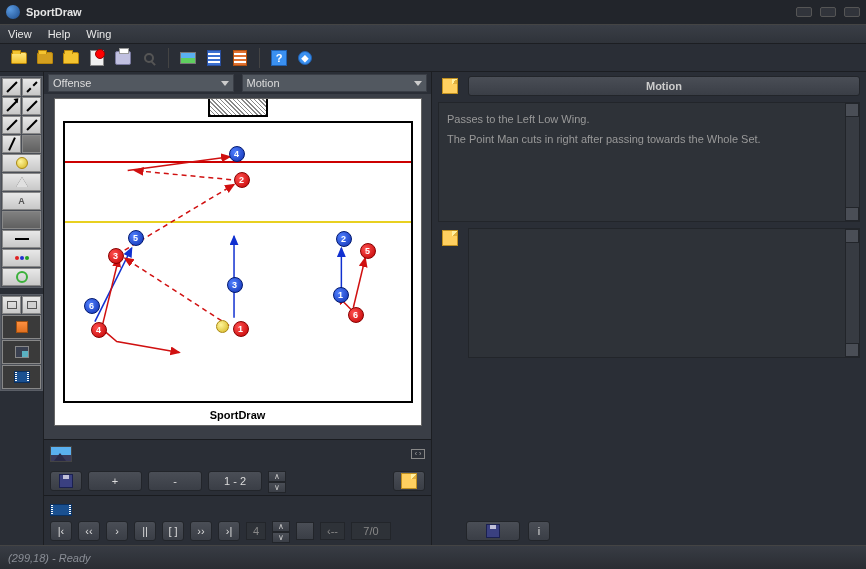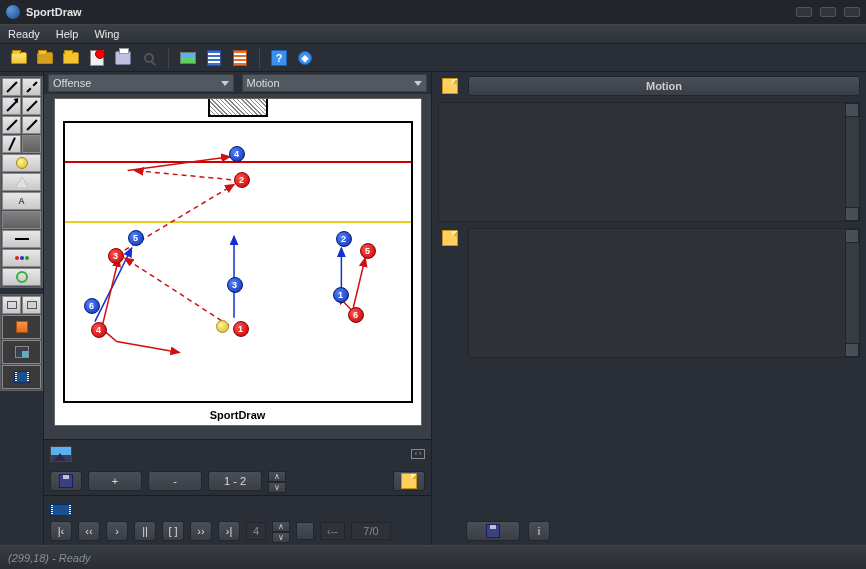--- a/index.html
+++ b/index.html
@@ -315,21 +315,21 @@
     <div class="title">SportDraw</div>
   </div>
   <div class="winbtns">
     <div class="winbtn"></div>
     <div class="winbtn"></div>
     <div class="winbtn"></div>
   </div>
 </div>
 
 <div class="menubar">
-  <span>Ready</span>
+  <span>View</span>
   <span>Help</span>
   <span>Wing</span>
 </div>
 
 <div class="toolbar">
   <div class="tbtn">
       <div class="folder-icon folder-open"></div>
     </div>
   <div class="tbtn">
       <div class="folder-icon" style="background:#d4a020"></div>
@@ -542,20 +542,22 @@
   </div>
 
   <div class="right-col">
     <div class="sub-row">
       <div class="note-side">
           <div class="note-ico"></div>
         </div>
       <div class="title-box">Motion</div>
     </div>
     <div class="description">
+      <div>Passes to the Left Low Wing.</div>
+      <div>The Point Man cuts in right after passing towards the Whole Set.</div>
       <div class="scroll-track">
         <div class="scroll-btn" style="top:0"></div>
         <div class="scroll-btn" style="bottom:0"></div>
       </div>
     </div>
     <div class="sub-row">
       <div class="note-side">
           <div class="note-ico"></div>
         </div>
       <div class="textbox" style="flex:1">

